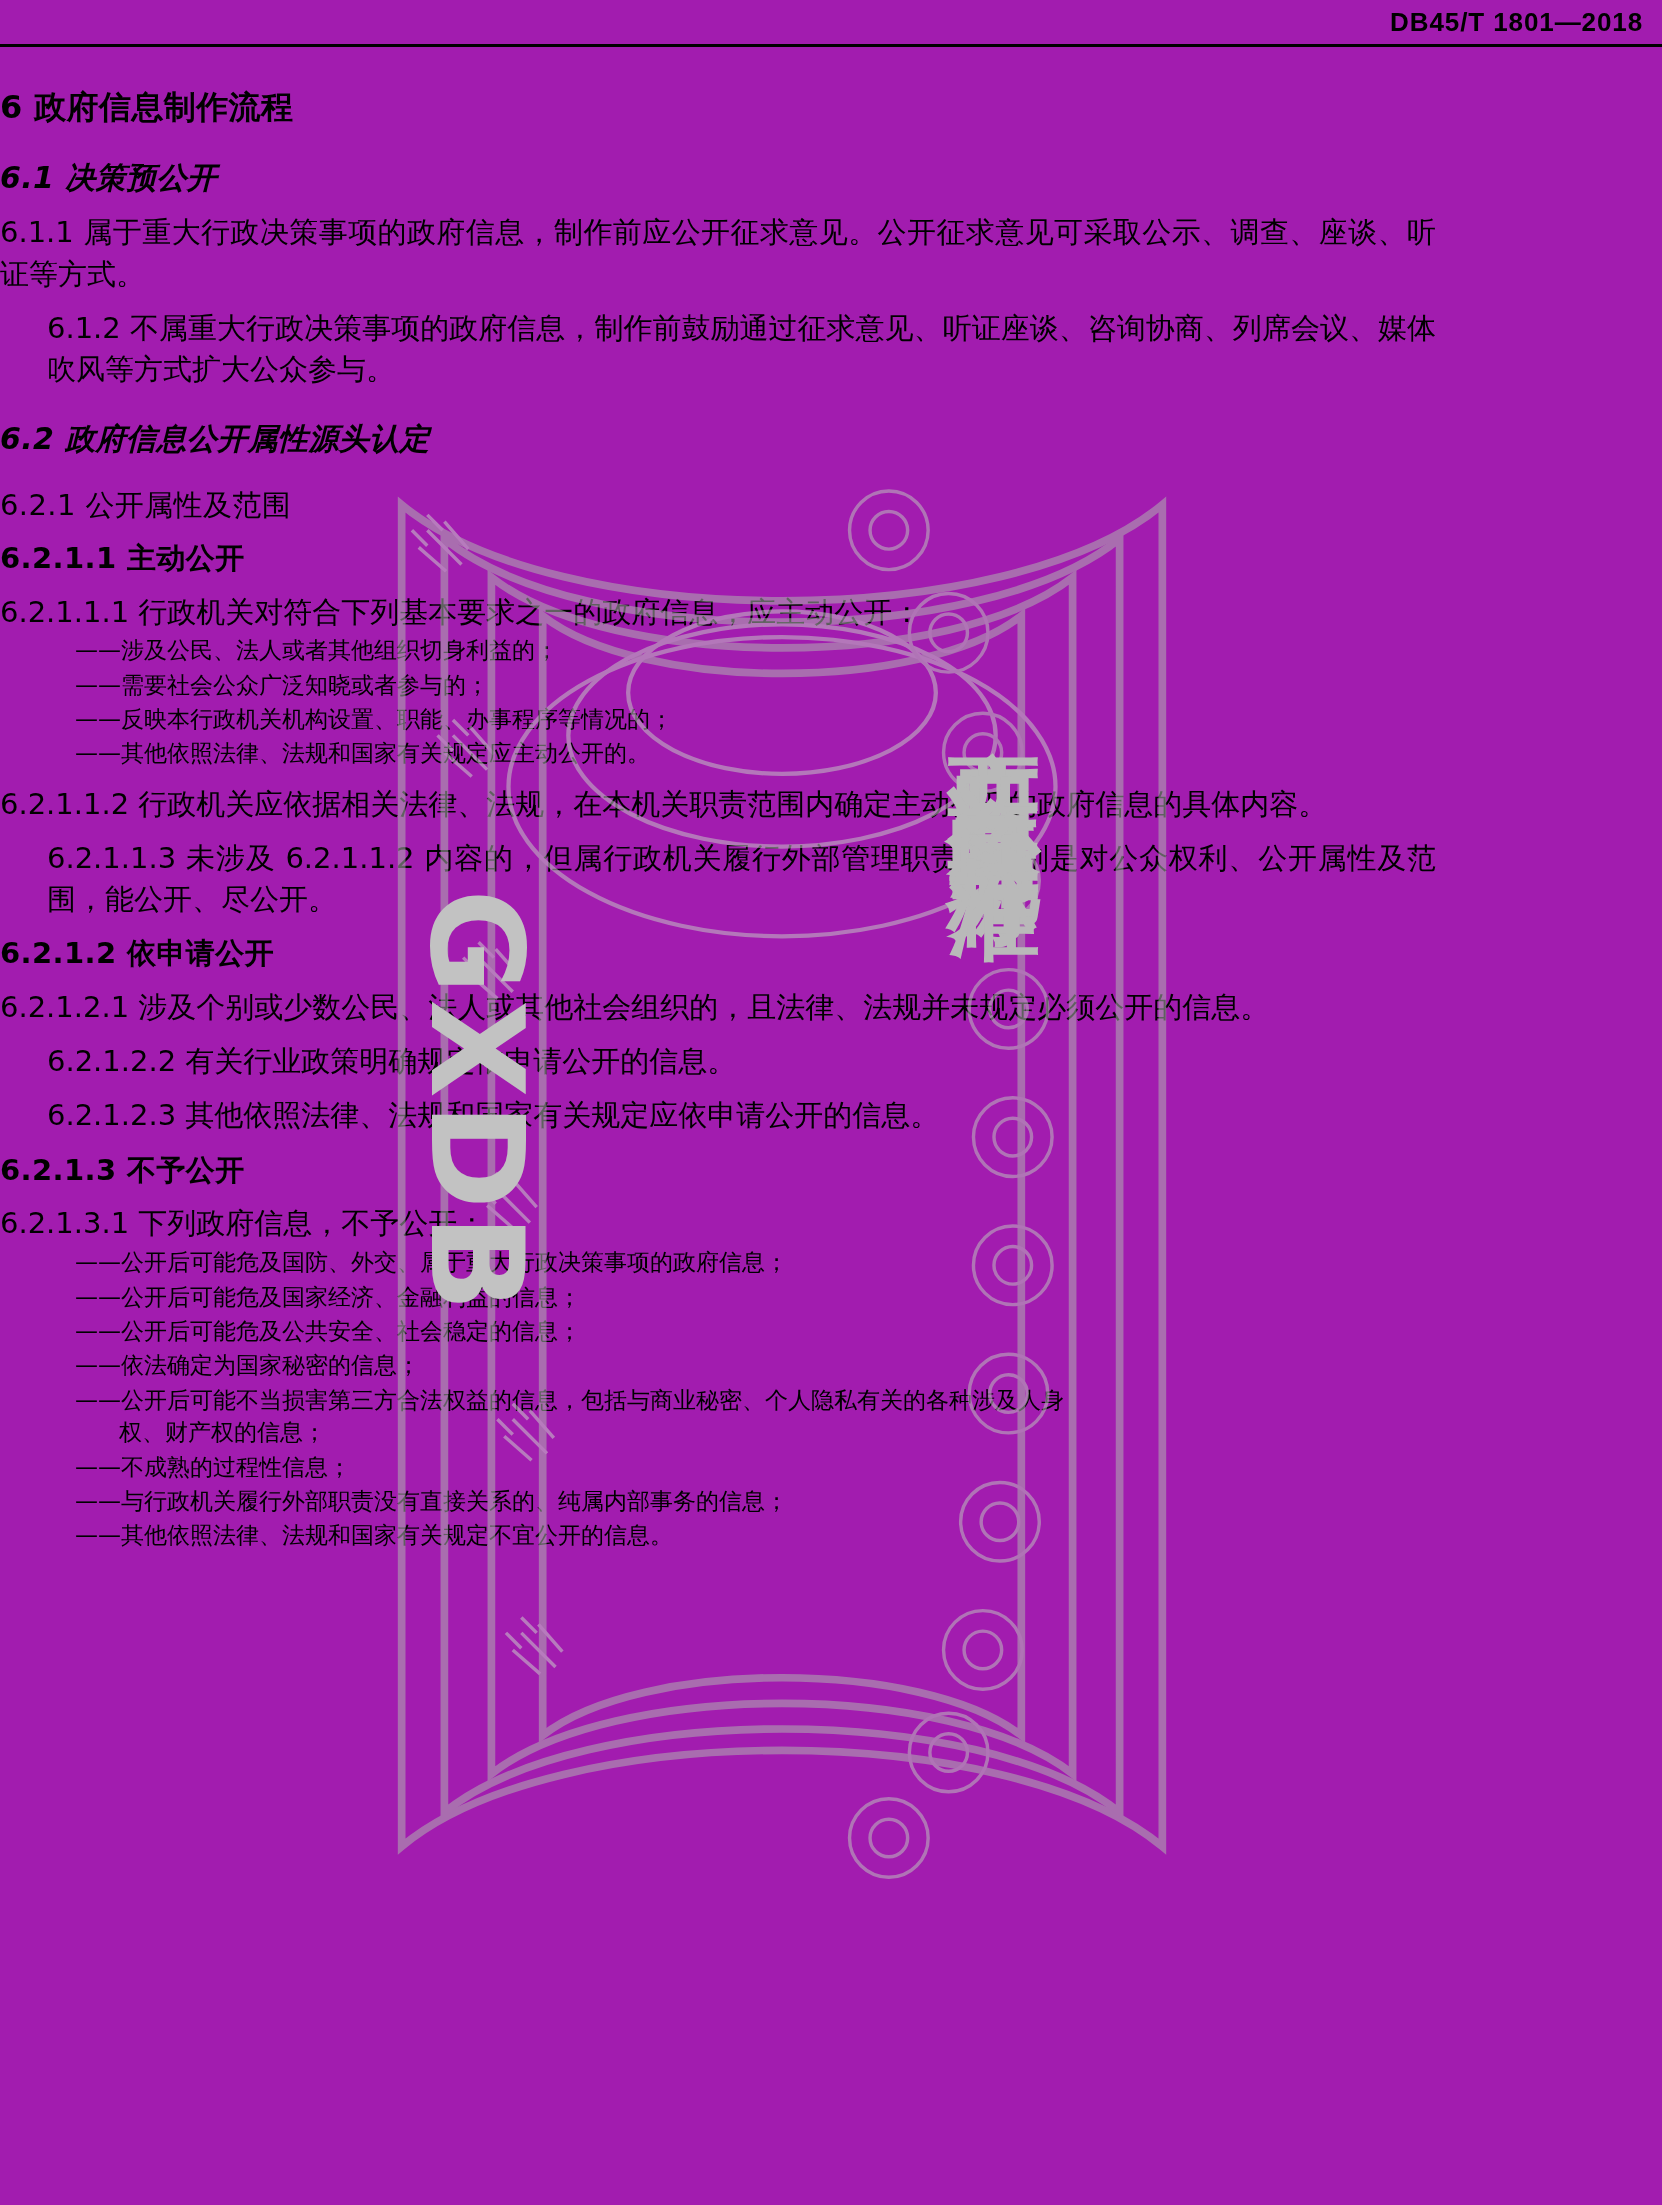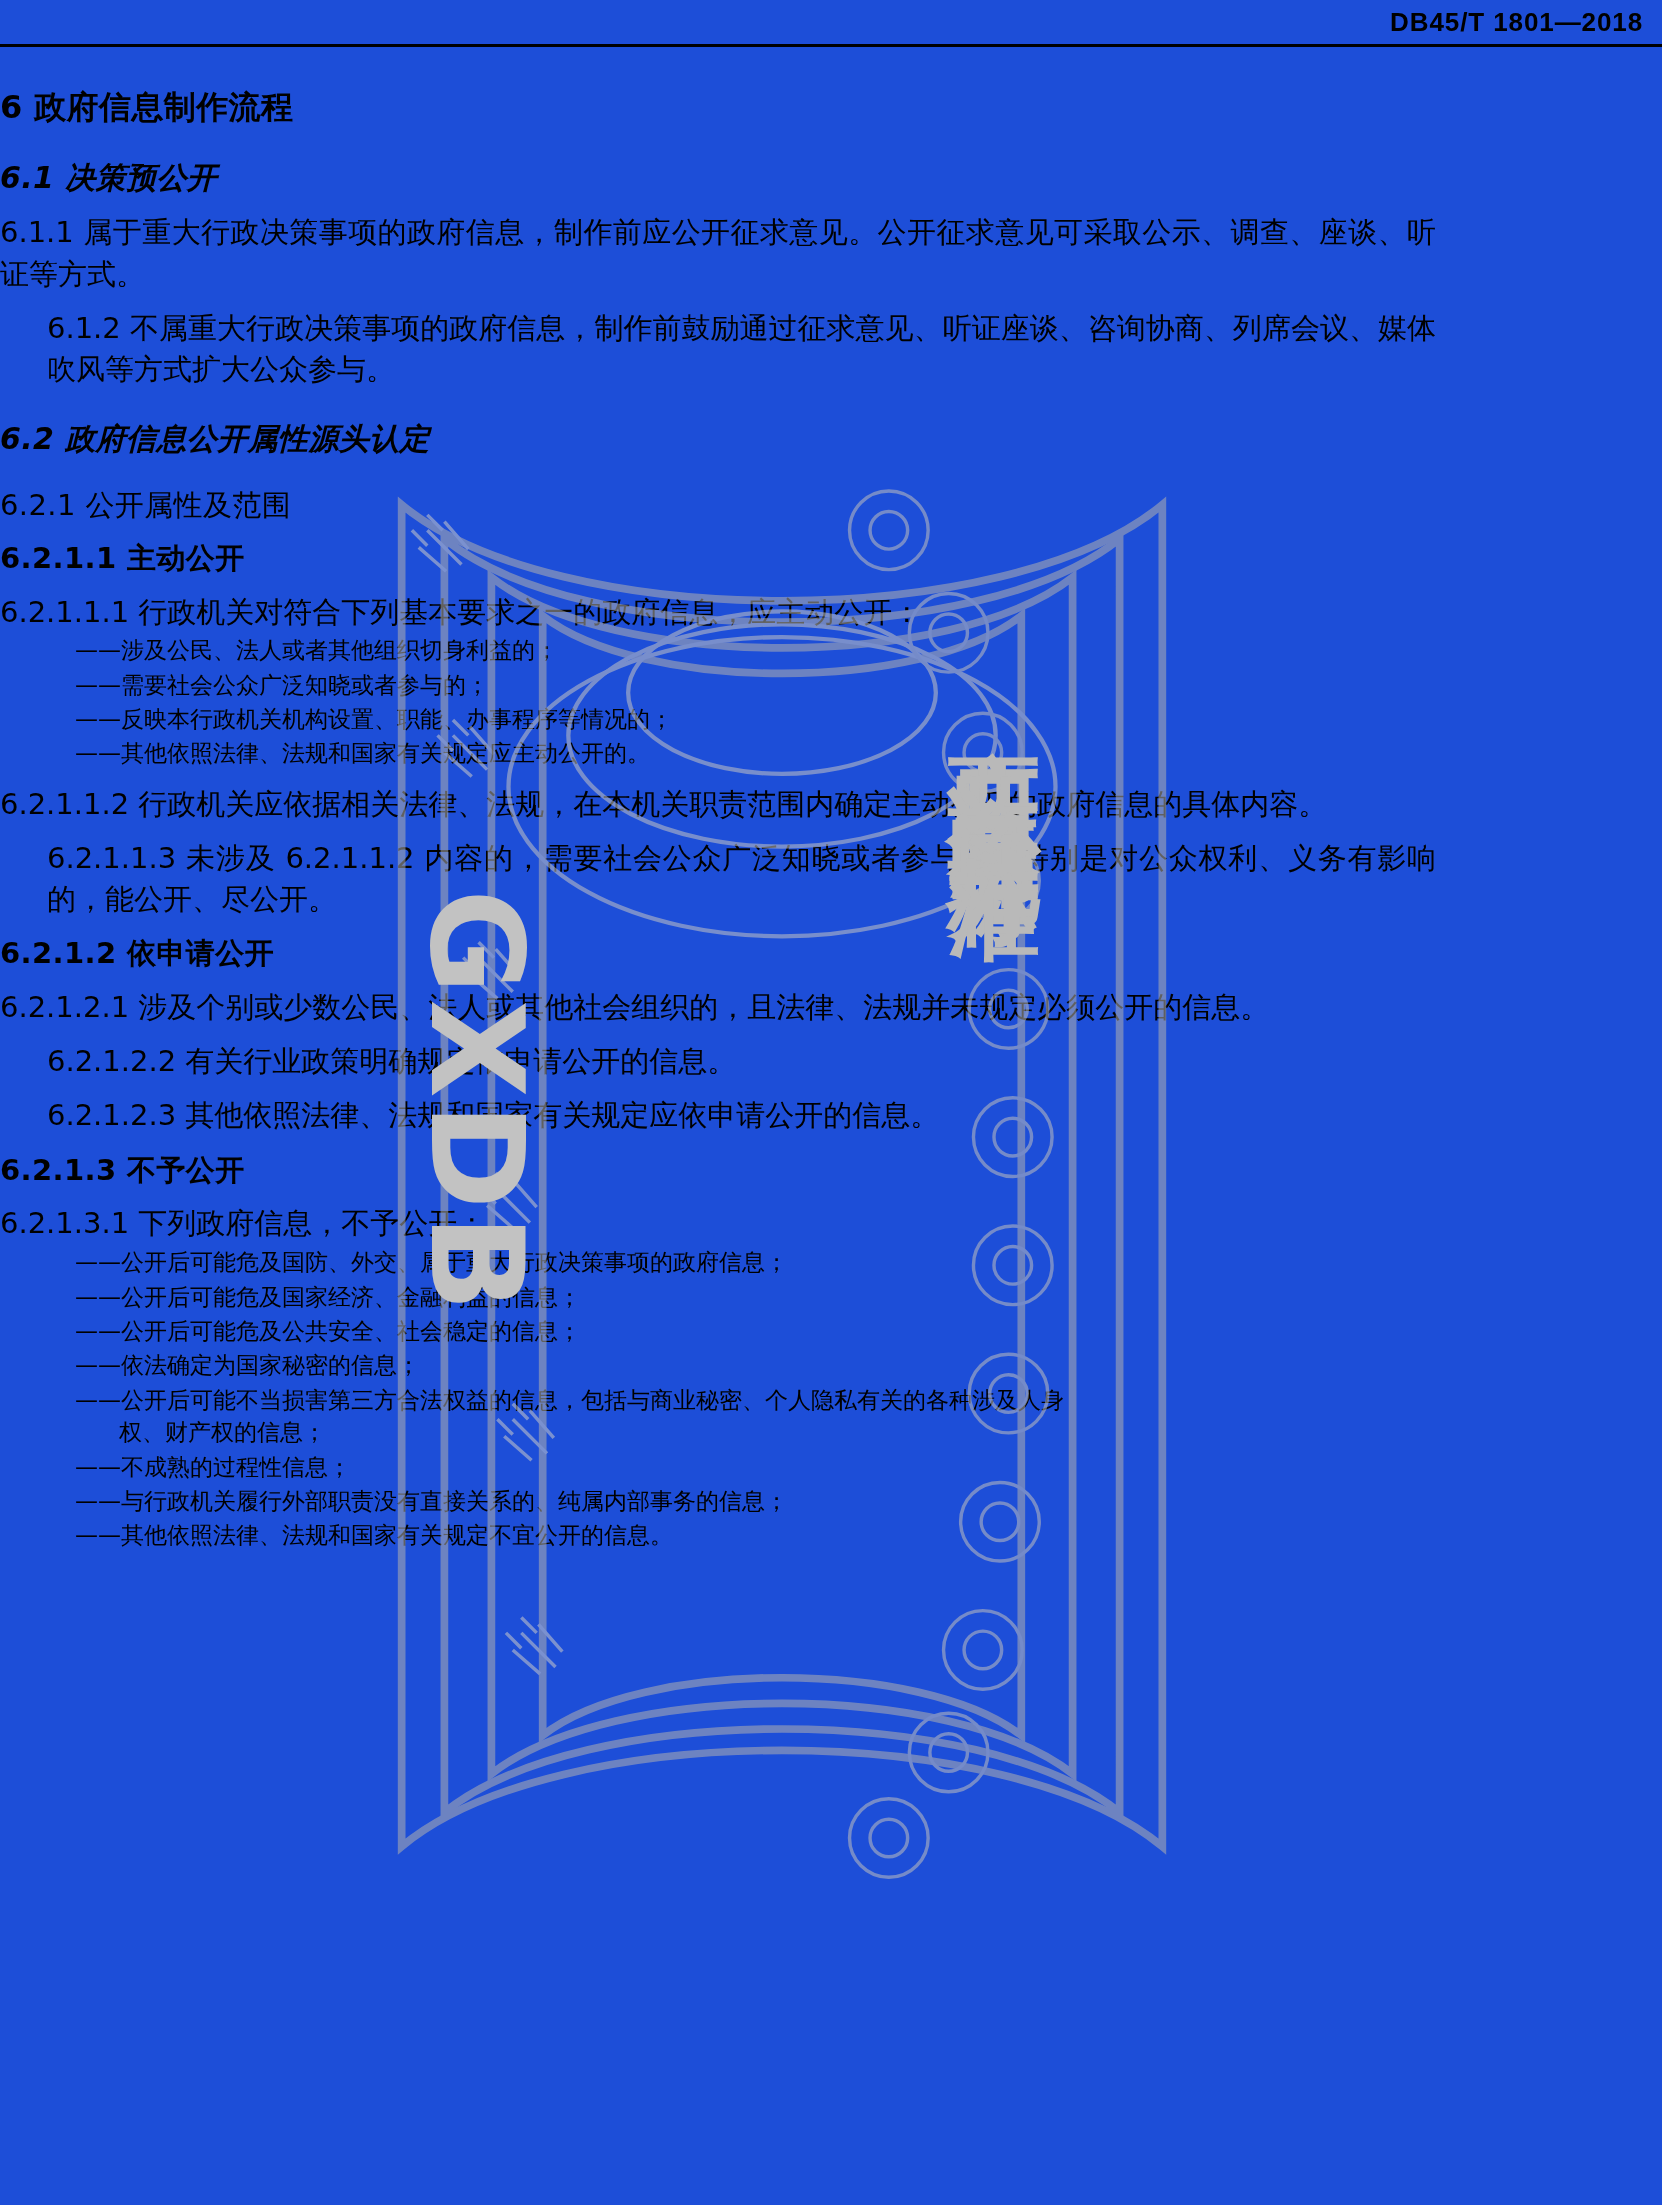--- a/index.html
+++ b/index.html
@@ -4,21 +4,21 @@
 <style>
   html, body {
     margin: 0;
     padding: 0;
     background: #ffffff;
   }
   .page {
     position: relative;
     width: 1662px;
     height: 2205px;
-    background: #1d4ed8;
+    background: #a21caf;
     font-family: "DejaVu Sans", "Liberation Sans", sans-serif;
     color: #000000;
     overflow: hidden;
     box-sizing: border-box;
   }
   .header {
     position: absolute;
     top: 6.8px;
     right: 19px;
     font-size: 26px;
@@ -212,21 +212,21 @@
 
     <div class="h4">6.2.1.1    主动公开</div>
 
     <div class="para">6.2.1.1.1    行政机关对符合下列基本要求之一的政府信息，应主动公开：</div>
     <div class="dash-item">——涉及公民、法人或者其他组织切身利益的；</div>
     <div class="dash-item">——需要社会公众广泛知晓或者参与的；</div>
     <div class="dash-item">——反映本行政机关机构设置、职能、办事程序等情况的；</div>
     <div class="dash-item">——其他依照法律、法规和国家有关规定应主动公开的。</div>
 
     <div class="para">6.2.1.1.2    行政机关应依据相关法律、法规，在本机关职责范围内确定主动公开的政府信息的具体内容。</div>
-    <div class="para tight">6.2.1.1.3    未涉及 6.2.1.1.2 内容的，需要社会公众广泛知晓或者参与的，特别是对公众权利、义务有影响的，能公开、尽公开。</div>
+    <div class="para tight">6.2.1.1.3    未涉及 6.2.1.1.2 内容的，但属行政机关履行外部管理职责，特别是对公众权利、公开属性及范围，能公开、尽公开。</div>
 
     <div class="h4">6.2.1.2    依申请公开</div>
 
     <div class="para">6.2.1.2.1    涉及个别或少数公民、法人或其他社会组织的，且法律、法规并未规定必须公开的信息。</div>
     <div class="para tight">6.2.1.2.2    有关行业政策明确规定依申请公开的信息。</div>
     <div class="para tight">6.2.1.2.3    其他依照法律、法规和国家有关规定应依申请公开的信息。</div>
 
     <div class="h4">6.2.1.3    不予公开</div>
 
     <div class="para">6.2.1.3.1    下列政府信息，不予公开：</div>

